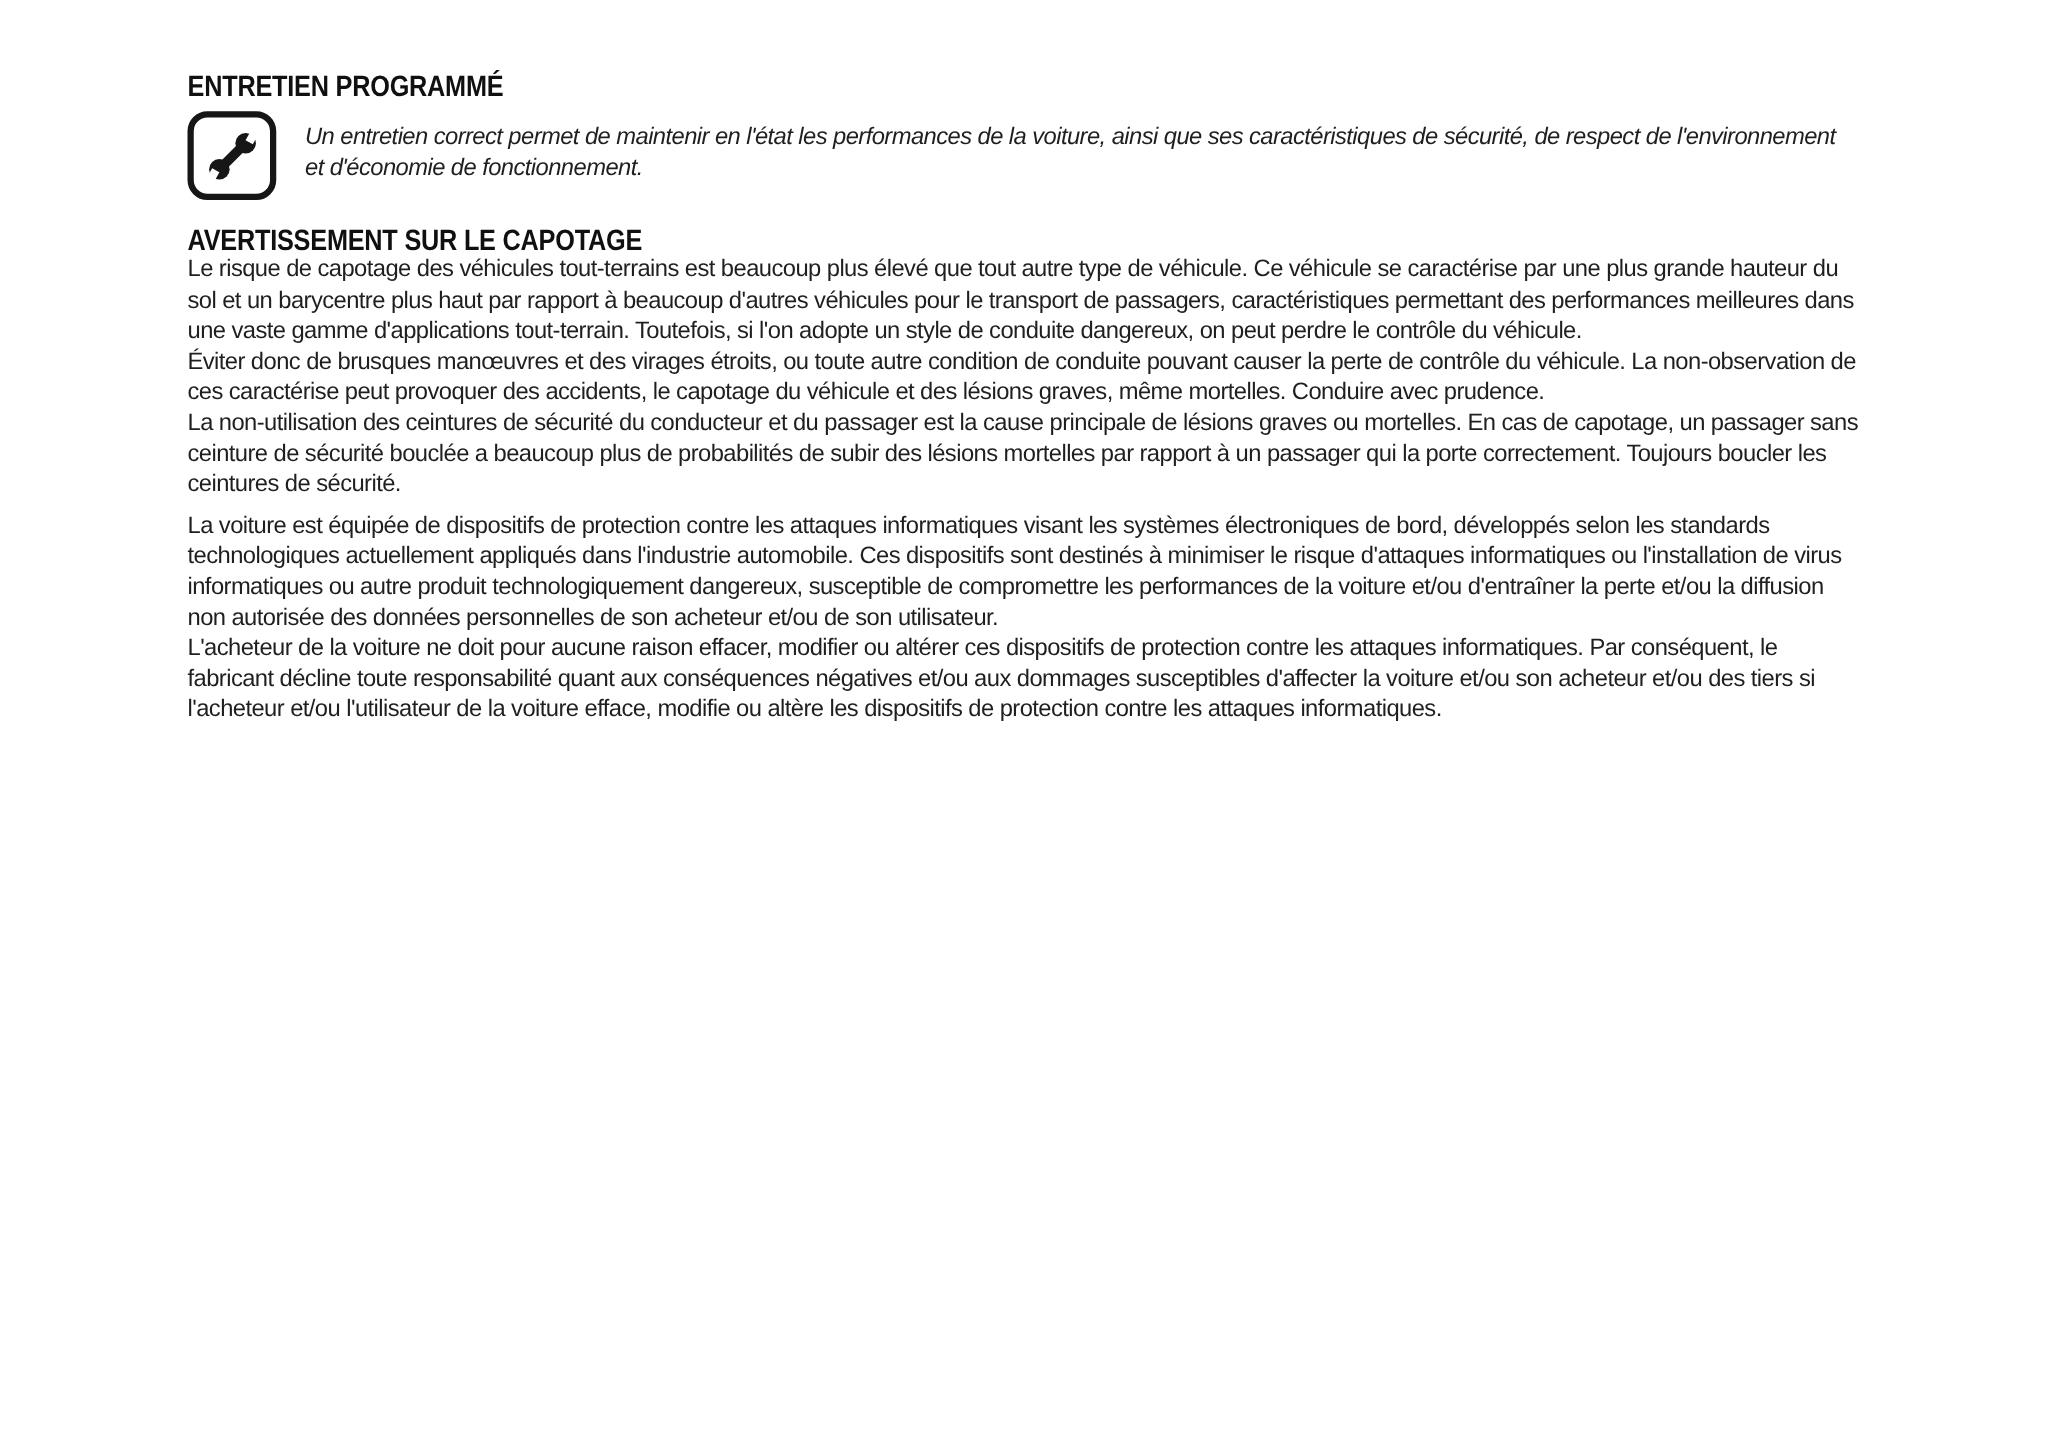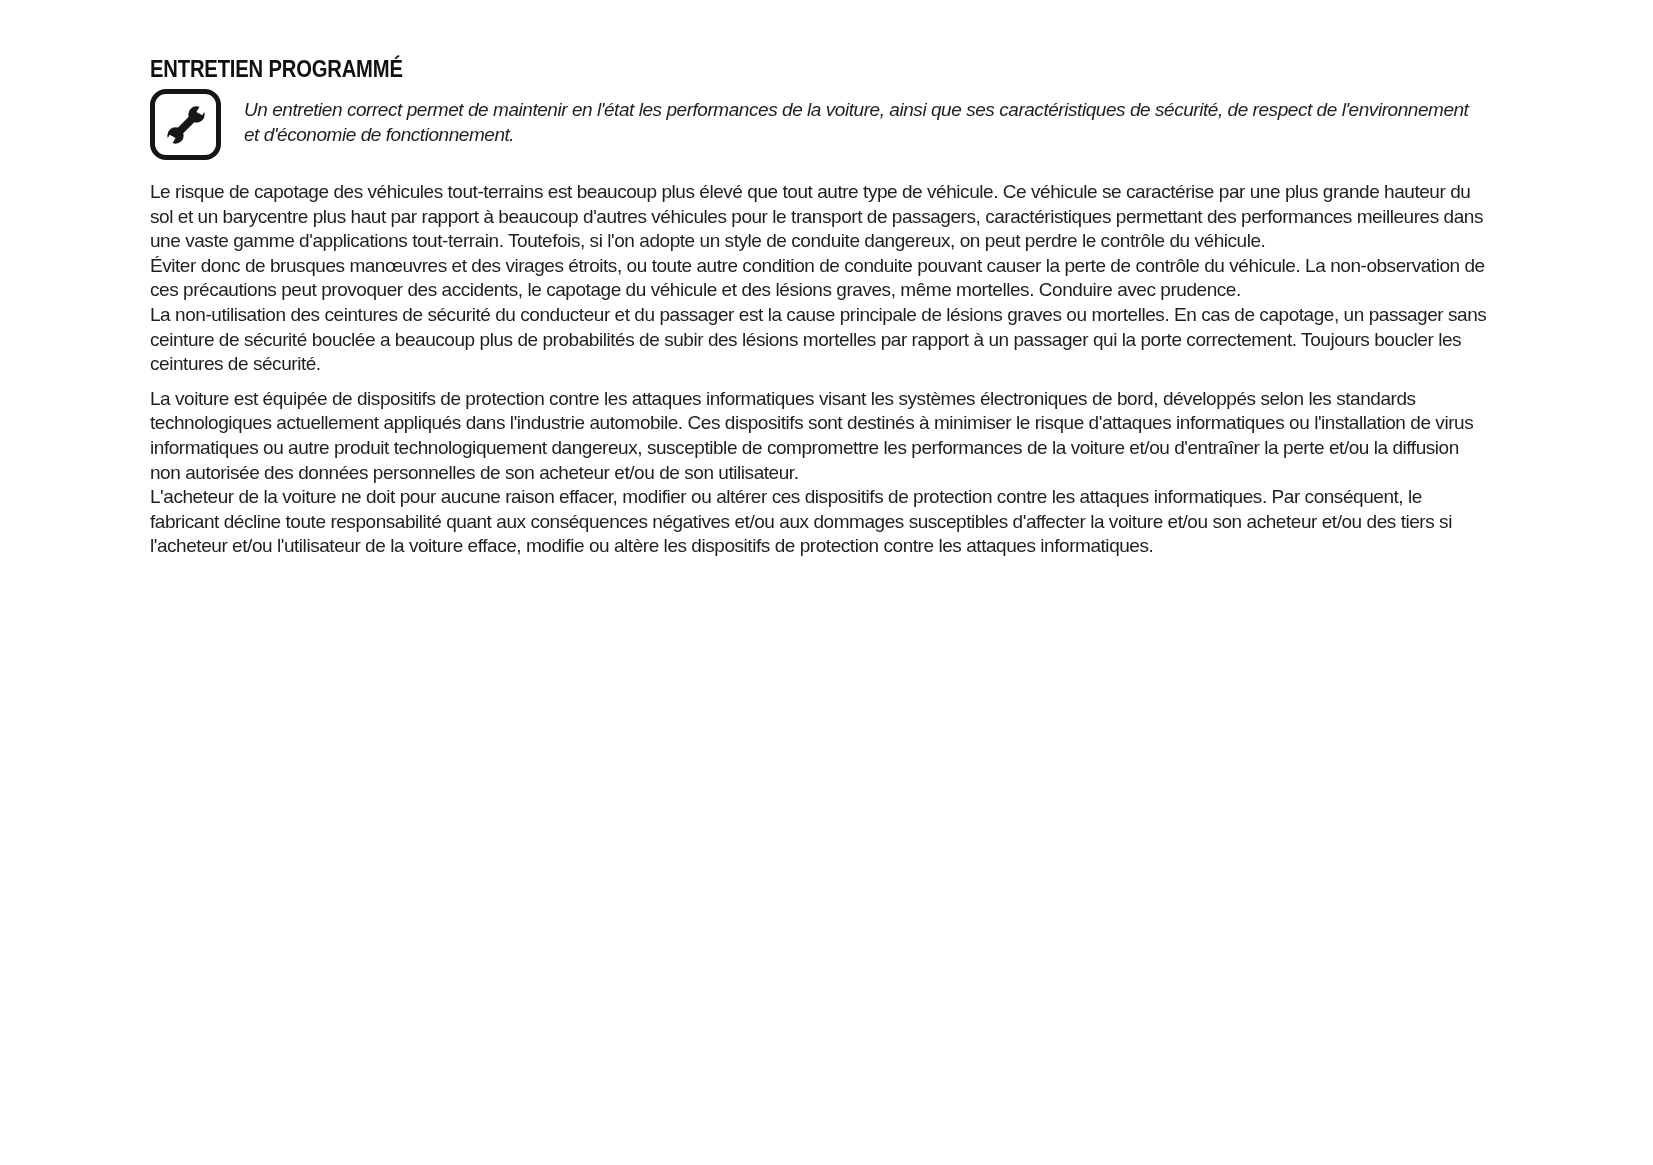--- a/index.html
+++ b/index.html
@@ -61,21 +61,21 @@
   }
   .icon-box svg { display: block; }
   .icon-row p.body {
     margin-left: 23px;
     margin-top: 9px;
     width: 1245px;
   }
   .sec-capotage  { margin-top: 20px; }
   .sec-cyber     { margin-top: 8px; }
   .sec-capotage .paras,
-  .sec-cyber .paras { margin-top: 10px; }
+  .sec-cyber .paras { }
 </style>
 </head>
 <body>
 
 <div class="page">
   <div class="content">
 
     <section class="sec-entretien">
       <h1>
         <span class="cond">ENTRETIEN PROGRAMMÉ</span>
@@ -90,23 +90,26 @@
               <rect x="28" y="-2" width="8.5" height="12" fill="#ffffff" transform="rotate(-16 32 4)"></rect>
               <rect x="27.5" y="54" width="8.5" height="12" fill="#ffffff" transform="rotate(-16 32 60)"></rect>
             </g>
           </svg>
         </div>
         <p class="body">Un entretien correct permet de maintenir en l'état les performances de la voiture, ainsi que ses caractéristiques de sécurité, de respect de l'environnement et d'économie de fonctionnement.</p>
       </div>
     </section>
 
     <section class="sec-capotage">
+      <h2>
+        <span class="cond">AVERTISSEMENT SUR LE CAPOTAGE</span>
+      </h2>
       <div class="paras">
         <p class="body">Le risque de capotage des véhicules tout-terrains est beaucoup plus élevé que tout autre type de véhicule. Ce véhicule se caractérise par une plus grande hauteur du sol et un barycentre plus haut par rapport à beaucoup d'autres véhicules pour le transport de passagers, caractéristiques permettant des performances meilleures dans une vaste gamme d'applications tout-terrain. Toutefois, si l'on adopte un style de conduite dangereux, on peut perdre le contrôle du véhicule.</p>
-        <p class="body">Éviter donc de brusques manœuvres et des virages étroits, ou toute autre condition de conduite pouvant causer la perte de contrôle du véhicule. La non-observation de ces précautions peut provoquer des accidents, le capotage du véhicule et des lésions graves, même mortelles. Conduire avec prudence.</p>
+        <p class="body">Éviter donc de brusques manœuvres et des virages étroits, ou toute autre condition de conduite pouvant causer la perte de contrôle du véhicule. La non-observation de ces caractérise peut provoquer des accidents, le capotage du véhicule et des lésions graves, même mortelles. Conduire avec prudence.</p>
         <p class="body">La non-utilisation des ceintures de sécurité du conducteur et du passager est la cause principale de lésions graves ou mortelles. En cas de capotage, un passager sans ceinture de sécurité bouclée a beaucoup plus de probabilités de subir des lésions mortelles par rapport à un passager qui la porte correctement. Toujours boucler les ceintures de sécurité.</p>
       </div>
     </section>
 
     <section class="sec-cyber">
       <div class="paras">
         <p class="body">La voiture est équipée de dispositifs de protection contre les attaques informatiques visant les systèmes électroniques de bord, développés selon les standards technologiques actuellement appliqués dans l'industrie automobile. Ces dispositifs sont destinés à minimiser le risque d'attaques informatiques ou l'installation de virus informatiques ou autre produit technologiquement dangereux, susceptible de compromettre les performances de la voiture et/ou d'entraîner la perte et/ou la diffusion non autorisée des données personnelles de son acheteur et/ou de son utilisateur.</p>
         <p class="body">L'acheteur de la voiture ne doit pour aucune raison effacer, modifier ou altérer ces dispositifs de protection contre les attaques informatiques. Par conséquent, le fabricant décline toute responsabilité quant aux conséquences négatives et/ou aux dommages susceptibles d'affecter la voiture et/ou son acheteur et/ou des tiers si l'acheteur et/ou l'utilisateur de la voiture efface, modifie ou altère les dispositifs de protection contre les attaques informatiques.</p>
       </div>
     </section>

